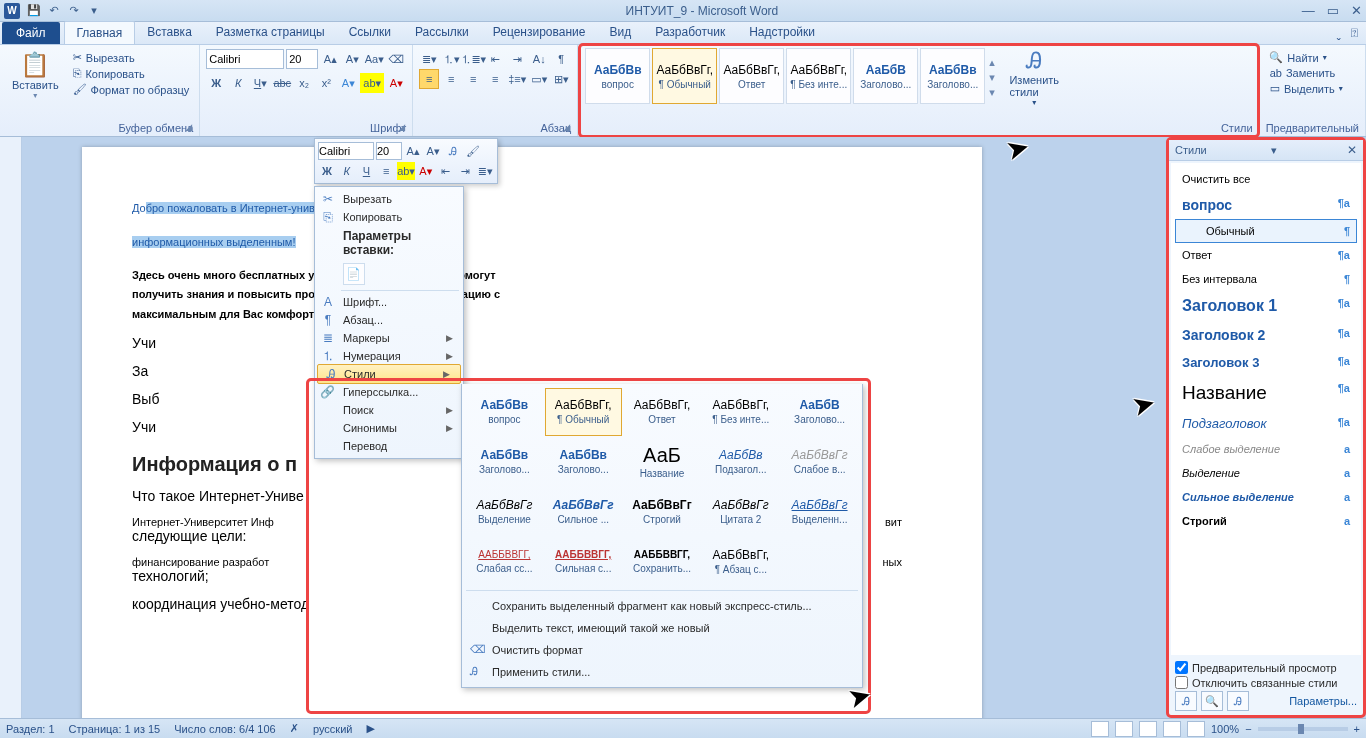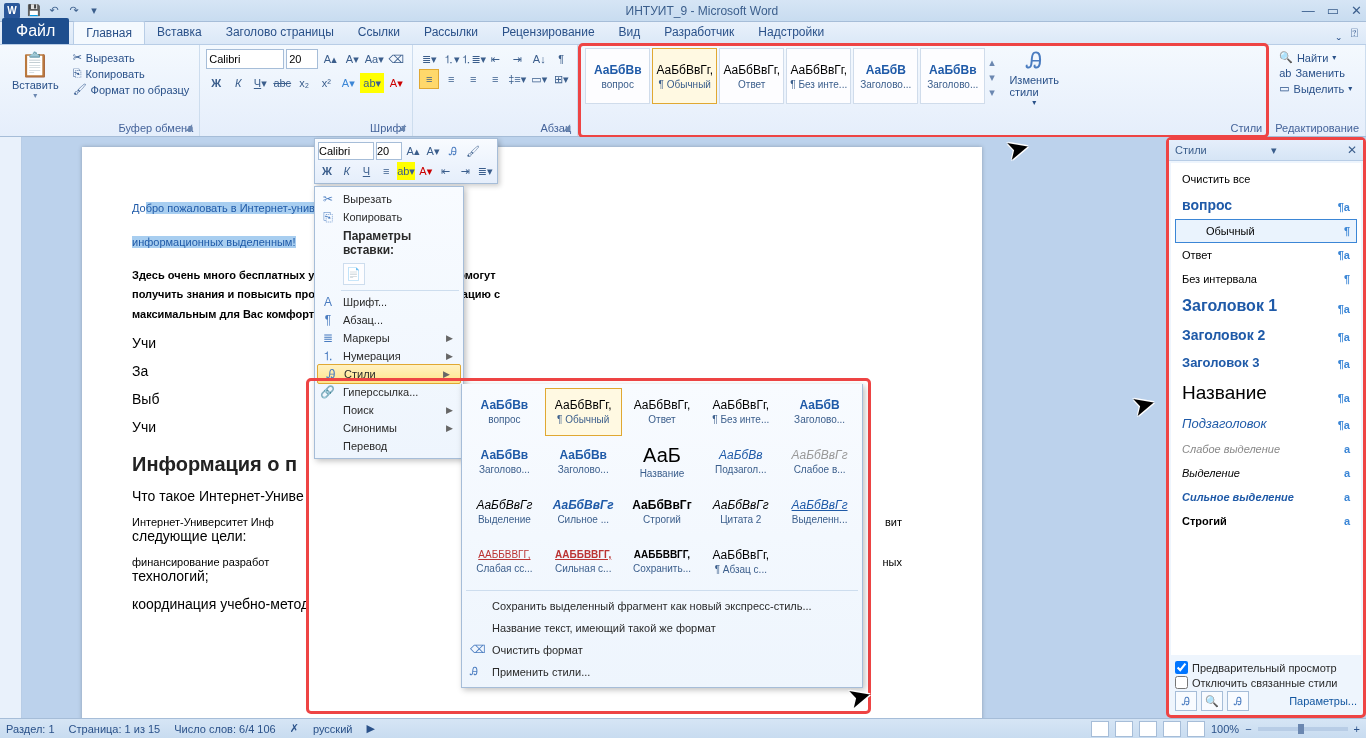--- a/index.html
+++ b/index.html
@@ -9,21 +9,21 @@
 .titlebar { height: 22px; background: linear-gradient(#d6e5f5, #c8dcf0); display: flex; align-items: center; padding: 0 4px; border-bottom: 1px solid #a6bdd8; }
 .titlebar .word-icon { width: 16px; height: 16px; background: #2a579a; color: #fff; font-weight: bold; display: flex; align-items: center; justify-content: center; font-size: 10px; border-radius: 2px; margin-right: 6px; }
 .titlebar .qat { display: flex; gap: 4px; align-items: center; }
 .titlebar .qat span { width: 16px; height: 16px; display: inline-flex; align-items: center; justify-content: center; color: #3b5e8c; }
 .titlebar .title { flex: 1; text-align: center; color: #3b5e8c; font-size: 12px; }
 .titlebar .win-controls { display: flex; gap: 12px; }
 .titlebar .win-controls span { color: #3b5e8c; font-size: 13px; }
 
 
 .tabstrip { height: 23px; background: linear-gradient(#e9f1fb, #dbe8f7); display: flex; align-items: flex-end; padding-left: 2px; border-bottom: 1px solid #b8cde6; }
-.tab-file { background: #1e4e8e; color: #fff; padding: 4px 14px; font-size: 16px; border-radius: 2px 2px 0 0; margin-right: 4px; }
+.tab-file { background: #1e4e8e; color: #fff; padding: 4px 14px; font-size: 12px; border-radius: 2px 2px 0 0; margin-right: 4px; }
 .tab { padding: 4px 12px; font-size: 12px; color: #2a5189; }
 .tab.active { background: #f4f9fe; border: 1px solid #b8cde6; border-bottom: none; border-radius: 2px 2px 0 0; color: #2a5189; }
 .tab-help { margin-left: auto; padding: 4px 8px; color: #2a5189; font-size: 12px; }
 
 
 .ribbon { height: 92px; background: linear-gradient(#f4f9fe, #e5eefb); display: flex; border-bottom: 1px solid #a6bdd8; }
 .group { border-right: 1px solid #cdddee; padding: 4px 6px 1px 6px; display: flex; flex-direction: column; position: relative; }
 .group-label { text-align: right; font-size: 11px; color: #44639a; margin-top: auto; padding: 1px 0; }
 .group-dialog { position: absolute; right: 2px; bottom: 2px; width: 12px; height: 12px; color: #6b87b0; font-size: 9px; }
 .group-body { display: flex; gap: 4px; }
@@ -101,21 +101,21 @@
 .flyout-gallery .ft .lbl { font-size: 10px; color: #3b5e8c; margin-top: 3px; white-space: nowrap; overflow: hidden; text-overflow: ellipsis; max-width: 72px; }
 .flyout-sep { height: 1px; background: #cdddee; margin: 4px 0; }
 .flyout-cmd { padding: 4px 10px 4px 26px; color: #2a2a2a; font-size: 12px; position: relative; }
 .flyout-cmd .icn { position: absolute; left: 4px; color: #4a7cc0; }
 
 
 .stylespane { position: absolute; top: 137px; right: 0; width: 200px; bottom: 20px; background: #eef5fd; border: 3px solid #e44; border-radius: 5px; display: flex; flex-direction: column; }
 .stylespane .hd { background: linear-gradient(#e5eefb,#d6e5f5); padding: 3px 6px; display: flex; align-items: center; color: #3b5e8c; font-size: 12px; border-bottom: 1px solid #b8cde6; }
 .stylespane .hd .x { margin-left: auto; font-size: 12px; }
 .stylespane .list { flex: 1; overflow: auto; padding: 4px; background: #fff; margin: 2px; }
-.stylespane .sitem { padding: 5px 6px; display: flex; align-items: flex-end; border: 1px solid transparent; }
+.stylespane .sitem { padding: 5px 6px; display: flex; align-items: flex-start; border: 1px solid transparent; }
 .stylespane .sitem.sel { border: 1px solid #3b86d6; background: #eaf3fd; padding-left: 30px; }
 .stylespane .sitem .nm { flex: 1; }
 .stylespane .sitem .mk { color: #3b86d6; font-weight: bold; }
 .stylespane .foot { padding: 4px 6px; font-size: 11px; color: #2a2a2a; }
 .stylespane .foot label { display: flex; align-items: center; gap: 4px; margin-bottom: 2px; }
 .stylespane .foot .btnrow { display: flex; gap: 4px; align-items: center; margin-top: 2px; }
 .stylespane .foot .btnrow .b { width: 22px; height: 20px; border: 1px solid #a6bdd8; background: #f8fbff; display: inline-flex; align-items: center; justify-content: center; }
 .stylespane .foot .btnrow a { margin-left: auto; color: #1256a0; text-decoration: none; }
 
 
@@ -145,21 +145,21 @@
     <span>▭</span>
     <span>✕</span>
   </div>
 </div>
 
 <div class="tabstrip">
   <div class="tab-file">Файл</div>
   <div id="tabs-holder" style="display:flex">
       <div class="tab active">Главная</div>
       <div class="tab">Вставка</div>
-      <div class="tab">Заголово страницы</div>
+      <div class="tab">Разметка страницы</div>
       <div class="tab">Ссылки</div>
       <div class="tab">Рассылки</div>
       <div class="tab">Рецензирование</div>
       <div class="tab">Вид</div>
       <div class="tab">Разработчик</div>
       <div class="tab">Надстройки</div>
     </div>
   <div class="tab-help">ˬ &nbsp; ⍰</div>
 </div>
 
@@ -299,21 +299,21 @@
       <div>
           <span>ab</span>
           <span>Заменить</span>
         </div>
       <div>
           <span>▭</span>
           <span>Выделить</span>
           <span style="font-size:8px">▾</span>
         </div>
     </div>
-    <div class="group-label">Редактирование</div>
+    <div class="group-label">Предварительный</div>
   </div>
 </div>
 
 <div class="docarea">
   <div class="ruler-v"></div>
   <div class="page-wrap">
     <div class="page">
       <div class="p-title"><span>До</span><span class="sel">бро пожаловать в Интернет-университет</span></div>
       <div class="p-title"><span class="sel">информационных выделенным!</span></div>
       <div class="p-bold"><span>Зде</span><span>сь очень много бесплатных учебных курсов, которые помогут</span></div>
@@ -501,21 +501,21 @@
         <span class="prev" style="font-weight:bold;font-size:10px">ААББВВГГ,</span>
         <span class="lbl">Сохранить...</span>
       </div>
       <div class="ft">
         <span class="prev" style="">АаБбВвГг,</span>
         <span class="lbl">¶ Абзац с...</span>
       </div>
     </div>
   <div class="flyout-sep"></div>
   <div class="flyout-cmd"><span>Сохранить выделенный фрагмент как новый экспресс-стиль...</span></div>
-  <div class="flyout-cmd"><span>Название текст, имеющий такой же формат</span></div>
+  <div class="flyout-cmd"><span>Выделить текст, имеющий такой же новый</span></div>
   <div class="flyout-cmd"><span class="icn">⌫</span><span>Очистить формат</span></div>
   <div class="flyout-cmd"><span class="icn">Ꭿ</span><span>Применить стили...</span></div>
 </div>
 
 <div class="stylespane">
   <div class="hd">
     <span>Стили</span>
     <span style="margin-left:auto;margin-right:6px">▾</span>
     <span class="x">✕</span>
   </div>

